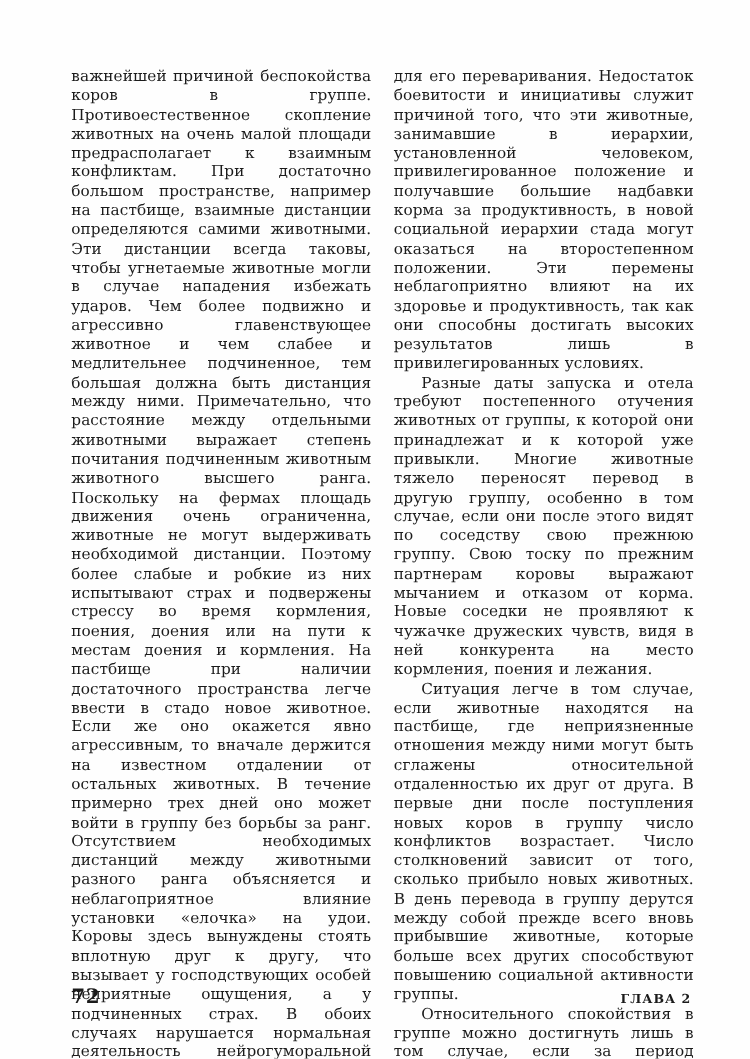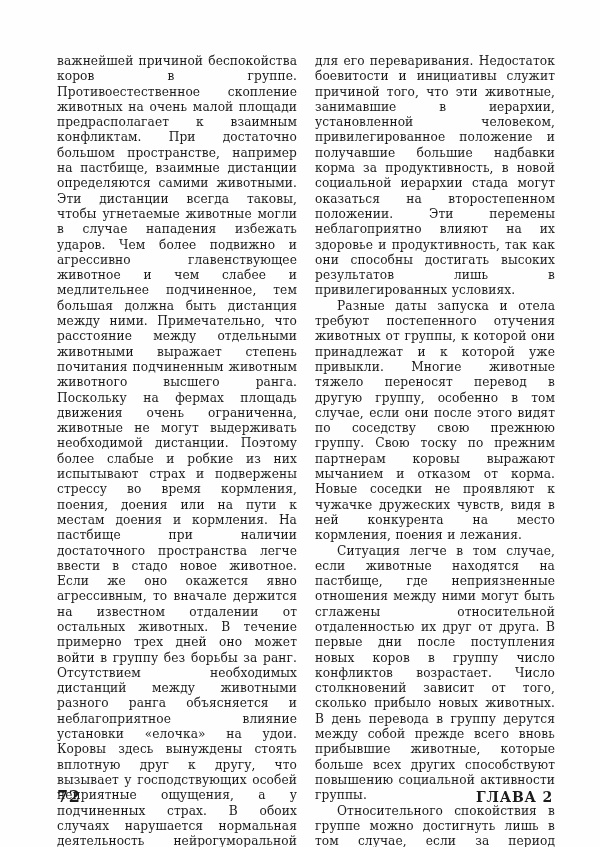--- a/index.html
+++ b/index.html
@@ -47,21 +47,21 @@
     display: flex;
     justify-content: space-between;
     align-items: baseline;
   }
   .page-number {
     font-size: 16px;
     font-weight: bold;
     letter-spacing: 0.5px;
   }
   .chapter-label {
-    font-size: 14px;
+    font-size: 10px;
     font-weight: bold;
     letter-spacing: 0.8px;
   }
 </style>
 </head>
 <body>
 
 <div class="page">
 
   <div class="columns">

